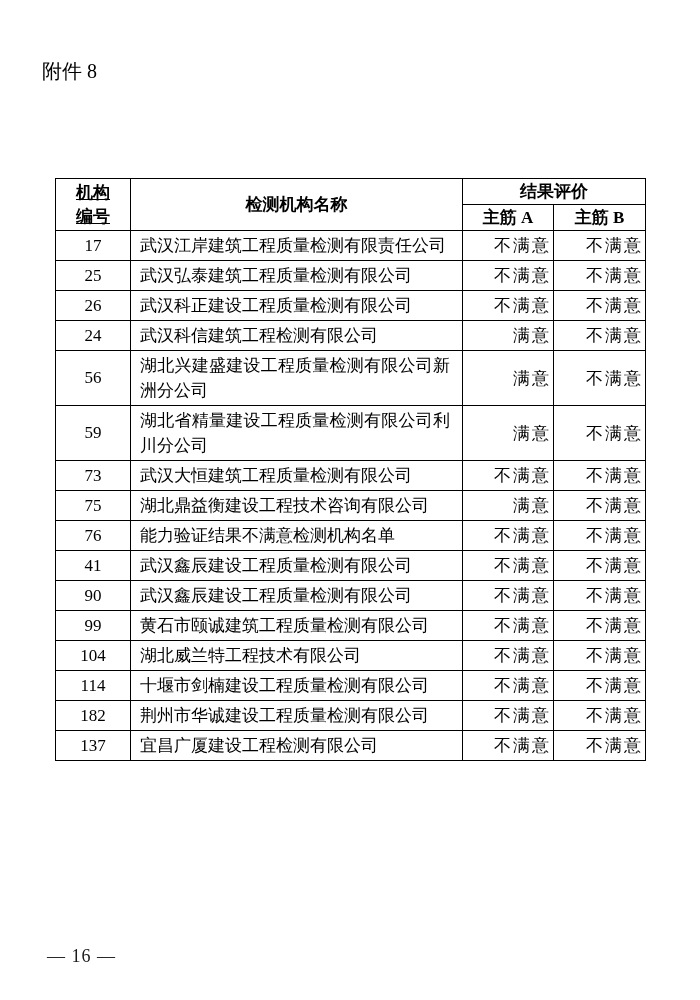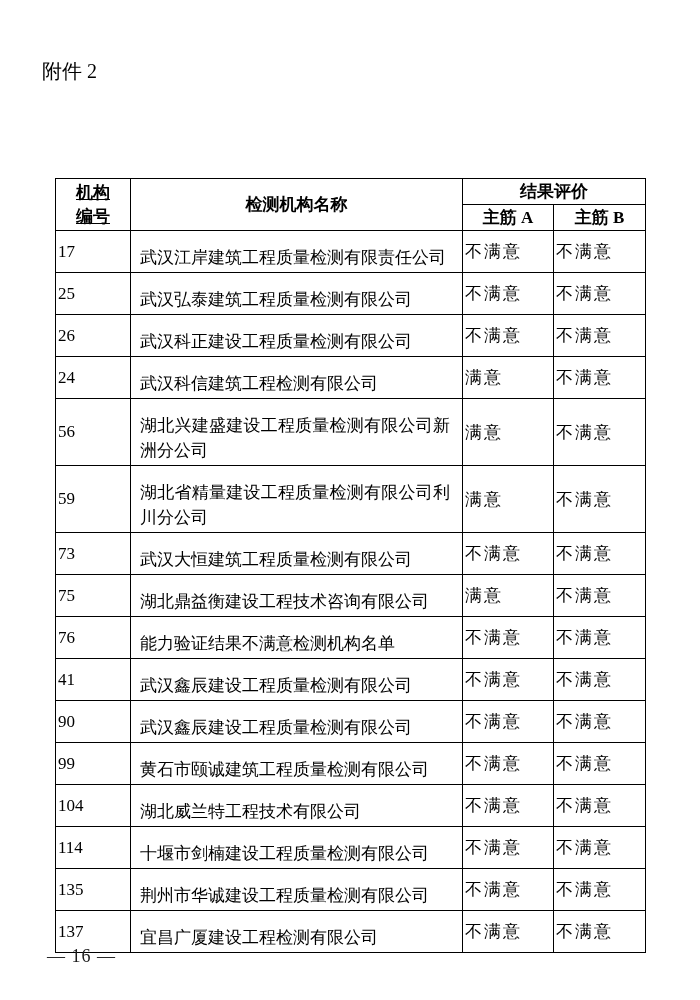--- a/index.html
+++ b/index.html
@@ -55,51 +55,51 @@
   .result-table thead tr { height: 26px; }
   .result-table th {
     font-weight: bold;
     text-align: center;
     font-size: 17px;
     padding: 1px 2px;
   }
   .h-id { white-space: pre-line; line-height: 24px; text-decoration: underline; }
   .result-table tbody tr { height: 28px; }
   .c-id {
-    text-align: left;
+    text-align: center;
     font-size: 17px;
     padding: 1px 2px;
   }
   .c-name {
     text-align: justify;
     text-justify: inter-character;
-    padding: 14px 12px 2px 9px;
+    padding: 2px 12px 2px 9px;
     line-height: 25px;
   }
   .c-res {
-    text-align: left;
+    text-align: right;
     letter-spacing: 2px;
     padding: 1px 2px;
   }
   .page-footer {
     position: absolute;
     left: 47px;
     top: 946px;
     font-size: 18px;
     color: #1a1a1a;
     letter-spacing: 1px;
     white-space: nowrap;
   }
 </style>
 </head>
 <body>
 
 <div class="page">
 
-  <div class="attachment-label">附件 2</div>
+  <div class="attachment-label">附件 8</div>
 
 
   <table class="result-table">
     <colgroup>
       <col class="col-id">
       <col class="col-name">
       <col class="col-a">
       <col class="col-b">
     </colgroup>
     <thead>
@@ -193,21 +193,21 @@
           <td class="c-res">不满意</td>
           <td class="c-res">不满意</td>
         </tr>
         <tr>
           <td class="c-id">114</td>
           <td class="c-name">十堰市剑楠建设工程质量检测有限公司</td>
           <td class="c-res">不满意</td>
           <td class="c-res">不满意</td>
         </tr>
         <tr>
-          <td class="c-id">135</td>
+          <td class="c-id">182</td>
           <td class="c-name">荆州市华诚建设工程质量检测有限公司</td>
           <td class="c-res">不满意</td>
           <td class="c-res">不满意</td>
         </tr>
         <tr>
           <td class="c-id">137</td>
           <td class="c-name">宜昌广厦建设工程检测有限公司</td>
           <td class="c-res">不满意</td>
           <td class="c-res">不满意</td>
         </tr>

